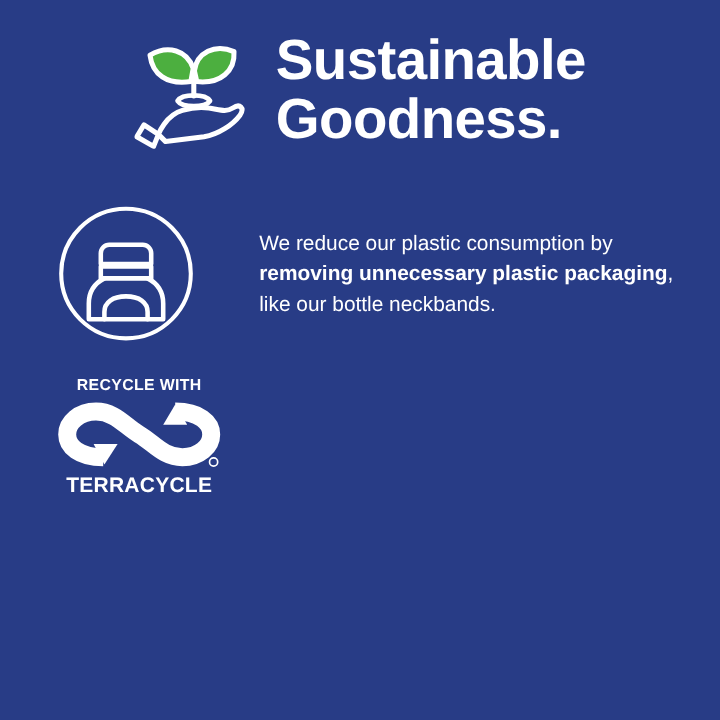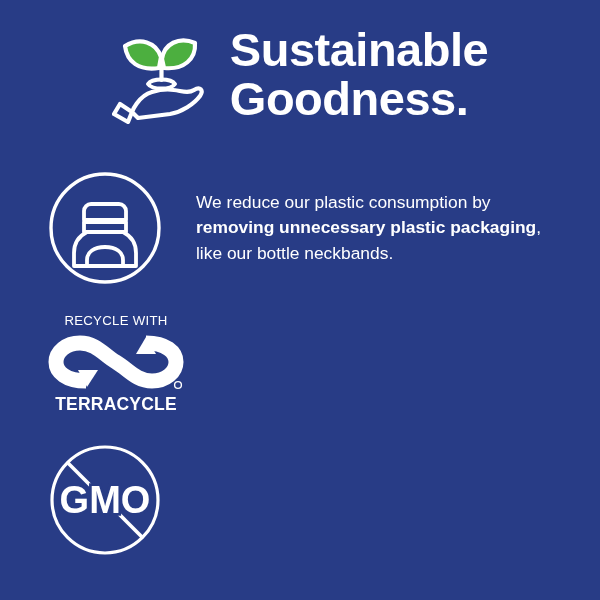--- a/index.html
+++ b/index.html
@@ -76,37 +76,38 @@
     display: flex;
     align-items: center;
     justify-content: flex-start;
   }
   .row-text {
     flex: 1 1 auto;
     font-size: 17.4px;
     line-height: 1.46;
     color: #ffffff;
     padding-right: 30px;
+    margin-left: 20px;
   }
   .row-text b {
     font-weight: 700;
   }
   .row-text sup {
     font-size: 0.62em;
     vertical-align: super;
     line-height: 0;
   }
 
   
   .icon-bottle { width: 118px; height: 118px; display:block; }
   .icon-gmo { width: 118px; height: 118px; display:block; }
 
   .tc-top-label {
     font-size: 13.2px;
-    font-weight: 400;
+    font-weight: 700;
     letter-spacing: 0.3px;
     text-align: center;
   }
   .tc-bottom-label {
     font-size: 17.5px;
     font-weight: 700;
     letter-spacing: 0.2px;
     text-align: center;
   }
 </style>
@@ -172,25 +173,16 @@
             <polygon points="90,23 110,23 100,6" fill="#ffffff"></polygon>
 
             <circle cx="132" cy="54" r="3.4" fill="none" stroke="#ffffff" stroke-width="1.4"></circle>
           </svg>
           <div class="tc-bottom-label">TERRACYCLE</div>
         </div>
       </div>
     </div>
 
     <div class="row">
-      <div class="row-icon">
-        <svg class="icon-gmo" viewBox="0 0 118 118" aria-hidden="true">
-          <circle cx="59" cy="59" r="53" fill="none" stroke="#ffffff" stroke-width="3.2"></circle>
-
-          <line x1="22" y1="22" x2="96" y2="96" stroke="#ffffff" stroke-width="3.6" stroke-linecap="round"></line>
-
-          <text x="59" y="72" text-anchor="middle" font-family="Liberation Sans, sans-serif" font-size="38" font-weight="700" fill="#ffffff" stroke="#283C86" stroke-width="5.5" paint-order="stroke">GMO</text>
-        </svg>
-      </div>
     </div>
 
   </div>
 </div>
 
 </body></html>

